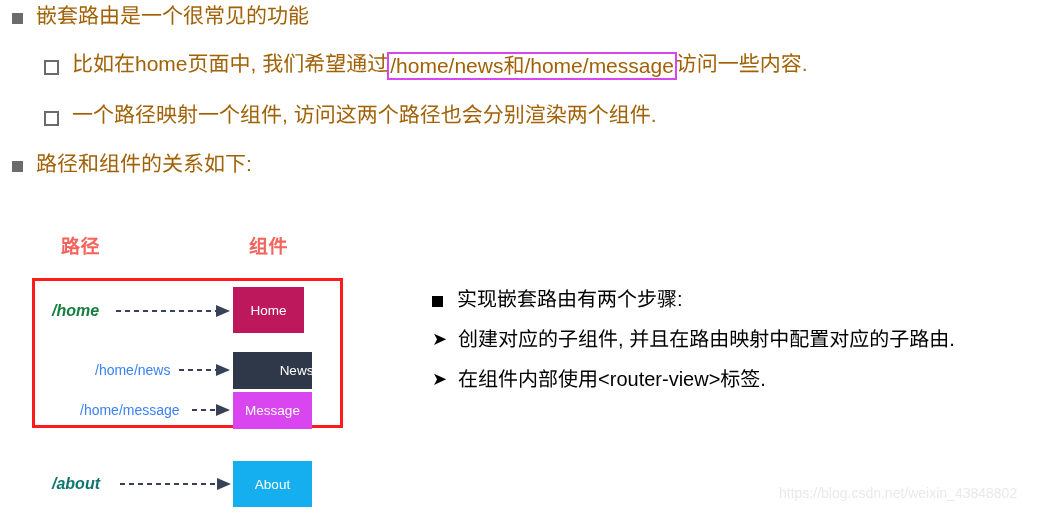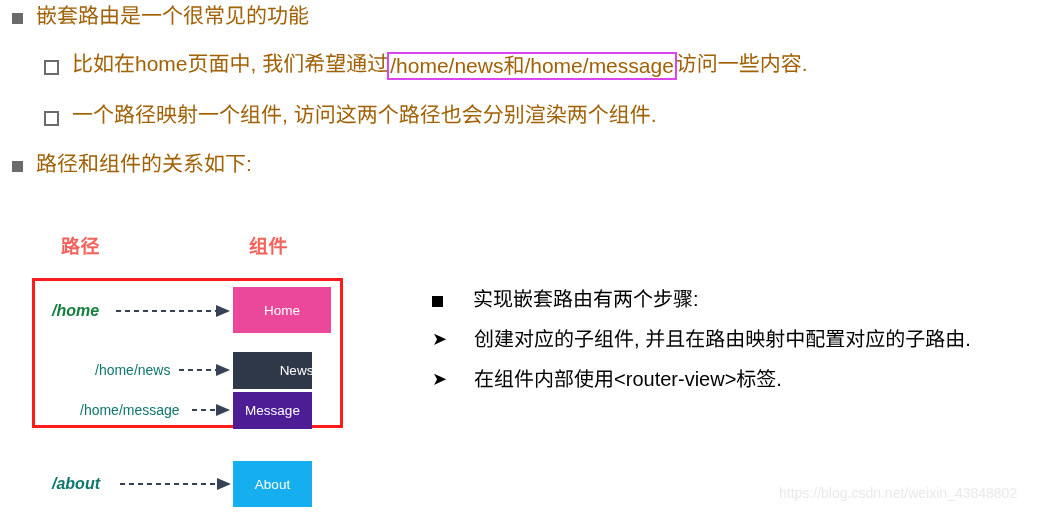--- a/index.html
+++ b/index.html
@@ -73,21 +73,21 @@
     position: absolute;
     border: 3px solid #ff1b1b;
     box-sizing: border-box;
     background: transparent;
   }
 
   .path-label {
     position: absolute;
     font-size: 14px;
     white-space: nowrap;
-    color: #0f766e;
+    color: #3b82f6;
   }
   .path-label.strong {
     font-weight: bold;
     font-style: italic;
     font-size: 16px;
   }
   .path-label.green  { color: #15803d; }
   .path-label.blue   { color: #0f766e; }
 
   .comp-box {
@@ -104,21 +104,20 @@
 
   
   .right-row {
     position: absolute;
     display: flex;
     align-items: flex-start;
     white-space: nowrap;
     color: #000000;
     font-size: 20px;
     line-height: 1.15;
-    gap: 16px;
   }
   .marker-black {
     width: 11px;
     height: 11px;
     background: #000000;
     margin-top: 8px;
     margin-right: 14px;
     flex: 0 0 auto;
   }
   .marker-arrow {
@@ -169,35 +168,35 @@
   <div class="diagram-head" style="left:61px; top:231px;">路径</div>
   <div class="diagram-head" style="left:249px; top:231px;">组件</div>
 
   <div class="red-frame" style="left:32px; top:278px; width:311px; height:150px;"></div>
 
   <div class="path-label strong green" style="left:52px; top:302px;">/home</div>
   <svg class="arrow" style="left:116px; top:303px;" width="118" height="16">
     <line x1="0" y1="8" x2="103" y2="8" stroke="#384257" stroke-width="2.2" stroke-dasharray="5,4"></line>
     <polygon points="100,2 114,8 100,14" fill="#384257"></polygon>
   </svg>
-  <div class="comp-box" style="left:233px; top:287px; width:98px; height:46px; background:#ec4899;">Home</div>
+  <div class="comp-box" style="left:233px; top:287px; width:71px; height:46px; background:#be185d;">Home</div>
 
   <div class="path-label" style="left:95px; top:362px;">/home/news</div>
   <svg class="arrow" style="left:179px; top:362px;" width="55" height="16">
     <line x1="0" y1="8" x2="40" y2="8" stroke="#384257" stroke-width="2.2" stroke-dasharray="5,4"></line>
     <polygon points="37,2 51,8 37,14" fill="#384257"></polygon>
   </svg>
   <div class="comp-box" style="left:233px; top:352px; width:79px; height:37px; background:#2e3849;padding-left:48px;">News</div>
 
   <div class="path-label" style="left:80px; top:402px;">/home/message</div>
   <svg class="arrow" style="left:192px; top:402px;" width="42" height="16">
     <line x1="0" y1="8" x2="27" y2="8" stroke="#384257" stroke-width="2.2" stroke-dasharray="5,4"></line>
     <polygon points="24,2 38,8 24,14" fill="#384257"></polygon>
   </svg>
-  <div class="comp-box" style="left:233px; top:392px; width:79px; height:37px; background:#4c1d95;">Message</div>
+  <div class="comp-box" style="left:233px; top:392px; width:79px; height:37px; background:#d946ef;">Message</div>
 
   <div class="path-label strong blue" style="left:52px; top:475px;">/about</div>
   <svg class="arrow" style="left:120px; top:476px;" width="115" height="16">
     <line x1="0" y1="8" x2="100" y2="8" stroke="#384257" stroke-width="2.2" stroke-dasharray="5,4"></line>
     <polygon points="97,2 111,8 97,14" fill="#384257"></polygon>
   </svg>
   <div class="comp-box" style="left:233px; top:461px; width:79px; height:46px; background:#15aeef;">About</div>
 
   <div class="right-row" style="left:432px; top:288px;">
     <span class="marker-black"></span>

